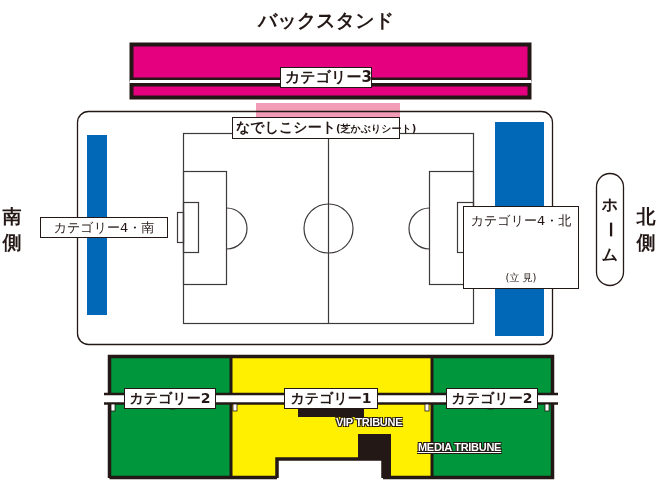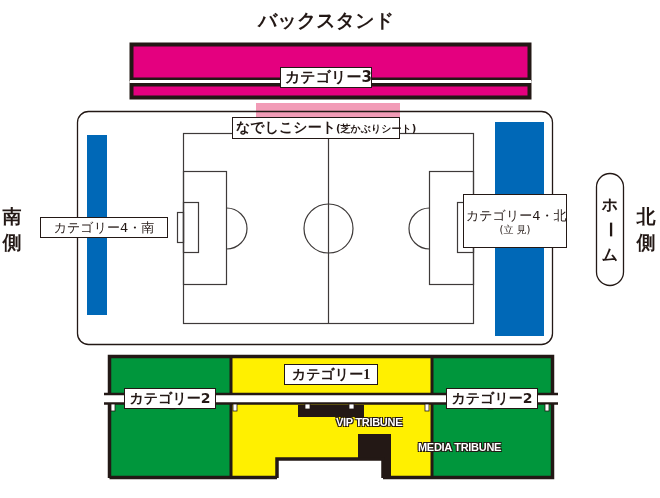--- a/index.html
+++ b/index.html
@@ -5,21 +5,21 @@
   html, body { margin:0; padding:0; background:#ffffff; }
   body { width:660px; height:498px; position:relative; overflow:hidden;
          font-family:"DejaVu Sans", sans-serif; color:#231815; }
   .abs { position:absolute; box-sizing:border-box; }
   .big-label { font-weight:bold; font-size:19px; color:#231815; white-space:nowrap;text-align:right; }
   .side-label { font-weight:bold; font-size:19px; line-height:26px; text-align:center; width:24px; }
   .tag { position:absolute; box-sizing:border-box; background:#fff; border:1.5px solid #231815;
          font-size:14px; line-height:17px; padding:1px 4px; white-space:nowrap; text-align:center;
          font-family:"DejaVu Sans", sans-serif; color:#231815; }
   .tag.bold { font-weight:bold; }
-  .tag small { display:block; font-size:10px; line-height:11px; }
+  .tag small { display:block; font-size:10px; line-height:11px;margin-top:43px; }
   .tribune { position:absolute; font-weight:bold; font-size:11px; color:#fff; white-space:nowrap;
              letter-spacing:-0.3px; font-family:"Liberation Sans", sans-serif;
              text-shadow: -1px -1px 0 #231815, 1px -1px 0 #231815, -1px 1px 0 #231815, 1px 1px 0 #231815; margin-left: 48px; }
   svg { position:absolute; left:0; top:0; }
 </style>
 </head>
 <body>
 
 <div class="abs big-label" style="left:258px; top:8px;">バックスタンド</div>
 
@@ -96,39 +96,39 @@
 </div>
 
 <div class="tag" style="left:232px; top:117px; width:168px; font-weight:bold; font-size:14px; padding:1px 3px;">
   <span>なでしこシート</span><span style="font-size:10px;">(芝かぶりシート)</span>
 </div>
 
 <div class="tag" style="left:40px; top:217px; width:128px; font-size:13px;">
   <span>カテゴリー4・南</span>
 </div>
 
-<div class="tag" style="left:463px; top:194px; width:104px; font-size:13px; padding:12px 2px;">
+<div class="tag" style="left:463px; top:206px; width:116px; font-size:13px; padding:5px 2px;">
   <span>カテゴリー4・北</span>
   <small>(立 見)</small>
 </div>
 
 <div class="tag bold" style="left:124px; top:388px; width:92px; font-size:14px;">
   <span>カテゴリー2</span>
 </div>
 
-<div class="tag bold" style="left:284px; top:364px; width:94px; font-size:14px;font-family:Liberation Serif, serif;">
+<div class="tag bold" style="left:284px; top:388px; width:94px; font-size:14px;">
   <span>カテゴリー1</span>
 </div>
 
 <div class="tag bold" style="left:446px; top:388px; width:92px; font-size:14px;">
   <span>カテゴリー2</span>
 </div>
 
 <div class="tribune" style="left:288px; top:416px;">VIP TRIBUNE</div>
-<div class="tribune" style="left:370px; top:441px;">MEDIA TRIBUNE</div>
+<div class="tribune" style="left:370px; top:441px;text-decoration:underline;">MEDIA TRIBUNE</div>
 
 <div class="abs side-label" style="left:0px; top:203px;">
   <div>南</div>
   <div>側</div>
 </div>
 
 <div class="abs side-label" style="left:634px; top:203px;">
   <div>北</div>
   <div>側</div>
 </div>

